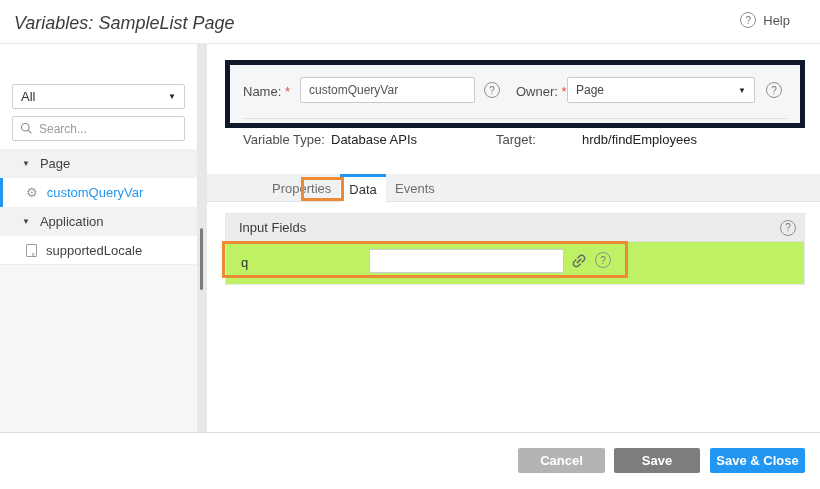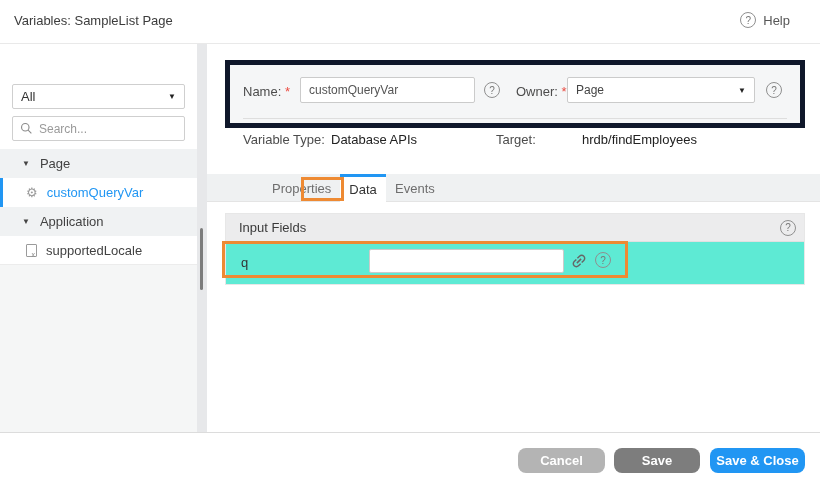--- a/index.html
+++ b/index.html
@@ -2,21 +2,21 @@
 <html><head>
 <meta charset="utf-8">
 <style>
   * { margin: 0; padding: 0; box-sizing: border-box; }
   html,body { background: #fff; }
   body { font-family: "Liberation Sans", sans-serif; color: #424242; }
   .screen { position: relative; width: 820px; height: 489px; background: #fff; overflow: hidden; }
 
   
   .header { position: absolute; left: 0; top: 0; width: 820px; height: 44px; background: #fff; border-bottom: 1px solid #e9e9e9; }
-  .page-title { position: absolute; left: 14px; top: 13px; font-size: 13px; color: #3c3c3c; }
+  .page-title { position: absolute; left: 14px; top: 13px; font-size: 18px; color: #3c3c3c; font-style: italic; }
   .help-block { position: absolute; right: 30px; top: 12px; display: flex; align-items: center; gap: 7px; cursor: pointer; }
   .help-circle { display: inline-flex; align-items: center; justify-content: center; width: 16px; height: 16px; border: 1px solid #8f8f8f; border-radius: 50%; font-size: 10px; color: #777; background: transparent; }
   .help-text { font-size: 13px; color: #565656; }
 
   
   .sidebar { position: absolute; left: 0; top: 44px; width: 197px; height: 388px; background: #fff; }
   .btn-new-variable { position: absolute; left: 12px; top: 8px; width: 173px; height: 25px; background: #2196f3; color: #fff; border: none; border-radius: 2px; font-family: "Liberation Sans", sans-serif; font-size: 13px; font-weight: bold; cursor: pointer; }
   .filter-select { position: absolute; left: 12px; top: 40px; width: 173px; height: 25px; border: 1px solid #cfcfcf; border-radius: 2px; background: #fff; display: flex; align-items: center; padding: 0 8px; font-size: 13px; color: #333; cursor: pointer; }
   .filter-select .caret { margin-left: auto; font-size: 8px; color: #222; }
   .search-box { position: absolute; left: 12px; top: 72px; width: 173px; height: 25px; border: 1px solid #cfcfcf; border-radius: 2px; background: #fff; display: flex; align-items: center; padding: 0 7px; gap: 6px; }
@@ -53,34 +53,34 @@
 
   
   .tabbar { position: absolute; left: 0; top: 130px; width: 613px; height: 28px; background: #eff1f2; border-bottom: 1px solid #e4e4e4; }
   .tab { position: absolute; top: 0; height: 28px; display: flex; align-items: center; font-size: 13px; color: #6e6e6e; cursor: pointer; margin-left: 40px; }
   .tab-properties { left: 25px; }
   .tab-data { left: 93px; width: 46px; justify-content: center; background: #fff; border-top: 3px solid #2196f3; color: #333; }
   .tab-events { left: 148px; }
   .tab-annotation { position: absolute; left: 94px; top: 3px; width: 43px; height: 24px; border: 3px solid #ee8a33; pointer-events: none; }
 
   
-  .if-panel { position: absolute; left: 18px; top: 169px; width: 580px; height: 72px; background: #5eead4; border: 1px solid #e7e7e7; }
+  .if-panel { position: absolute; left: 18px; top: 169px; width: 580px; height: 72px; background: #bef264; border: 1px solid #e7e7e7; }
   .if-header { position: absolute; left: 0; top: 0; width: 100%; height: 28px; background: #ececed; border-bottom: 1px solid #e0e0e0; display: flex; align-items: center; padding: 0 8px 0 13px; }
   .if-title { font-size: 13px; color: #3a3a3a; }
   .if-header .help-circle { margin-left: auto; cursor: pointer; }
   .if-row { position: absolute; left: 0; top: 28px; width: 100%; height: 42px; }
   .if-field-name { position: absolute; left: 15px; top: 13px; font-size: 13px; color: #333; }
   .if-input { left: 143px; top: 7px; width: 195px; height: 24px; }
   .link-icon { position: absolute; left: 344px; top: 10px; width: 18px; height: 18px; cursor: pointer; }
   .if-help { position: absolute; left: 369px; top: 10px; }
   .row-annotation { position: absolute; left: -4px; top: 27px; width: 406px; height: 37px; border: 3px solid #ee8a33; pointer-events: none; }
 
   
   .footer { position: absolute; left: 0; top: 432px; width: 820px; height: 57px; background: #fff; border-top: 1px solid #dcdcdc; }
-  .footer .btn { position: absolute; top: 15px; height: 25px; border: none; border-radius: 8px; font-family: "Liberation Sans", sans-serif; font-size: 13px; font-weight: bold; color: #fff; cursor: pointer; }
+  .footer .btn { position: absolute; top: 15px; height: 25px; border: none; border-radius: 2px; font-family: "Liberation Sans", sans-serif; font-size: 13px; font-weight: bold; color: #fff; cursor: pointer; }
   .btn-cancel { right: 215px; width: 87px; background: #b4b4b4; }
   .btn-save { right: 120px; width: 86px; background: #7d7d7d; }
   .btn-save-close { right: 15px; width: 95px; background: #2196f3; }
 </style>
 </head>
 <body>
 
 <div class="screen">
 
   <div class="header">

